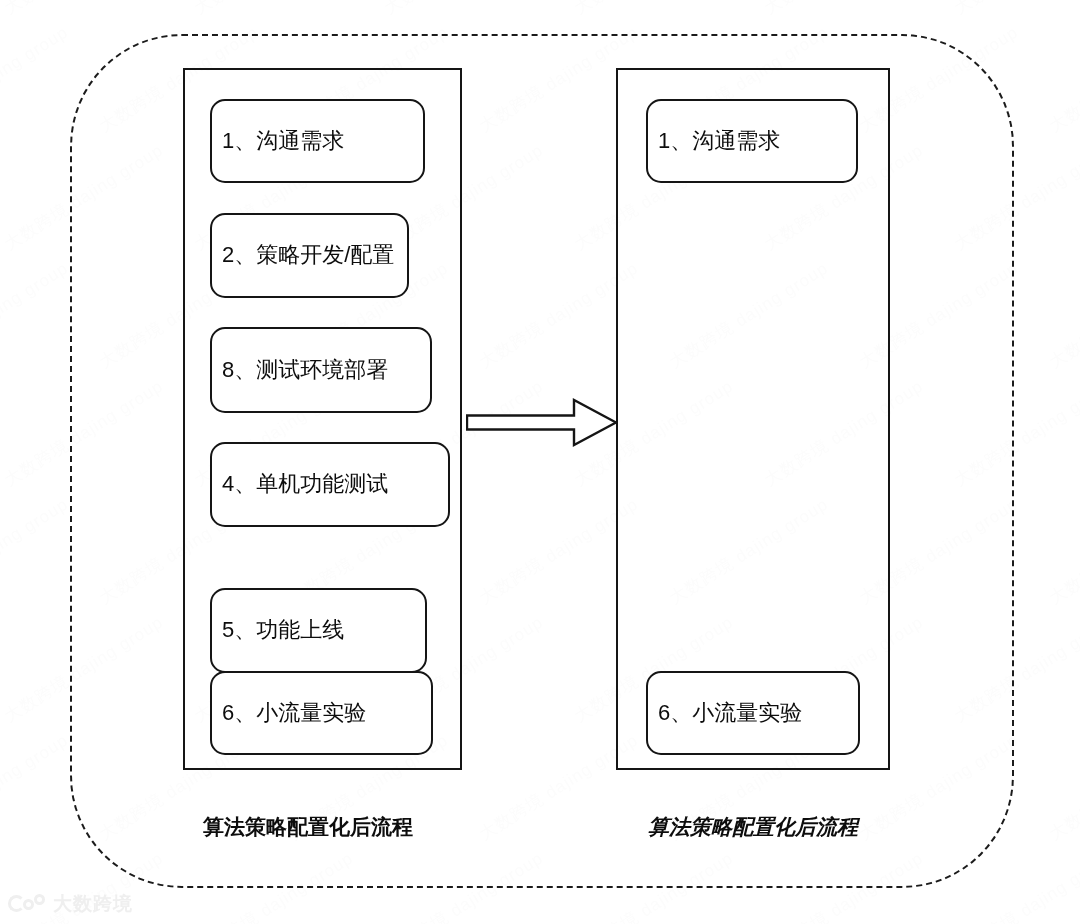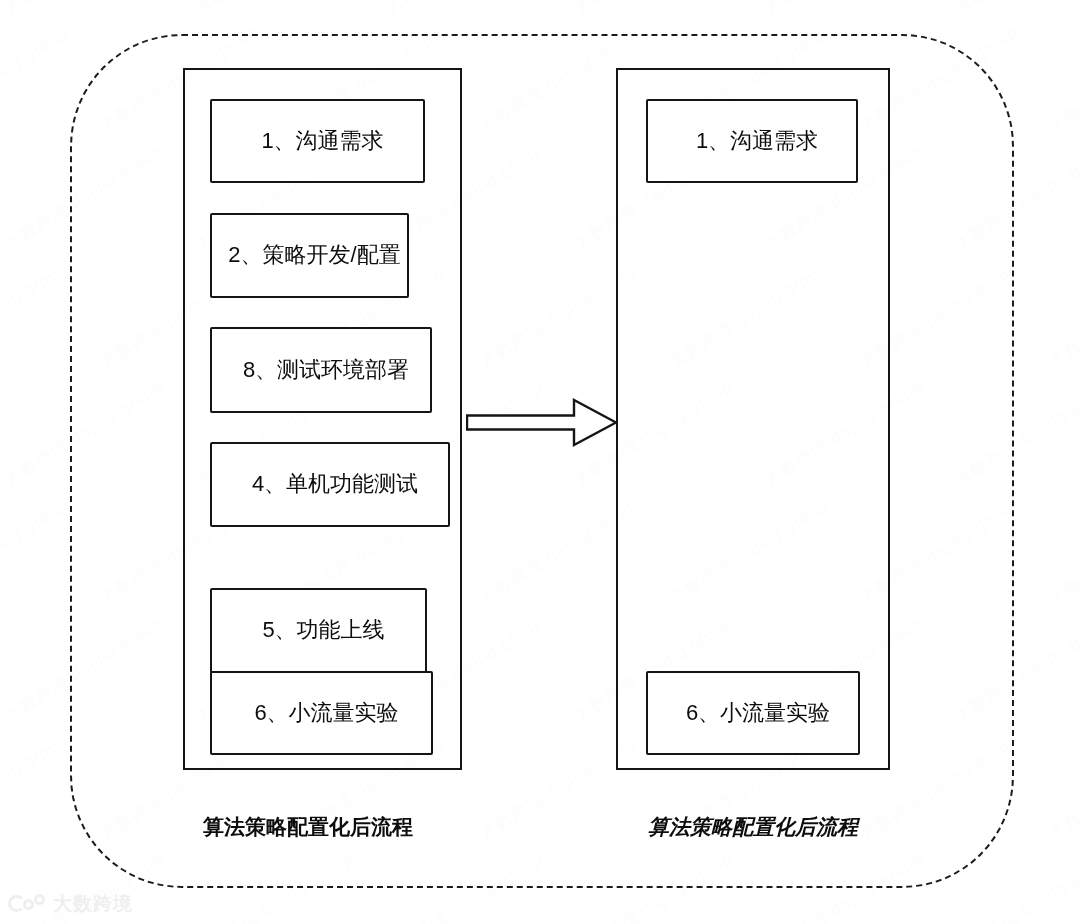--- a/index.html
+++ b/index.html
@@ -66,26 +66,25 @@
     top: 68px;
     width: 274px;
     height: 702px;
   }
 
   
   .step-box {
     position: absolute;
     box-sizing: border-box;
     border: 2.2px solid #151515;
-    border-radius: 2px;
+    border-radius: 15px;
     background: #ffffff;
     display: flex;
     align-items: center;
     z-index: 3;
-    justify-content: center;
   }
   .step-label {
     font-size: 22px;
     line-height: 1.2;
     padding-left: 10px;
     white-space: nowrap;
     color: #0d0d0d;
     font-weight: 400;
   }
 

